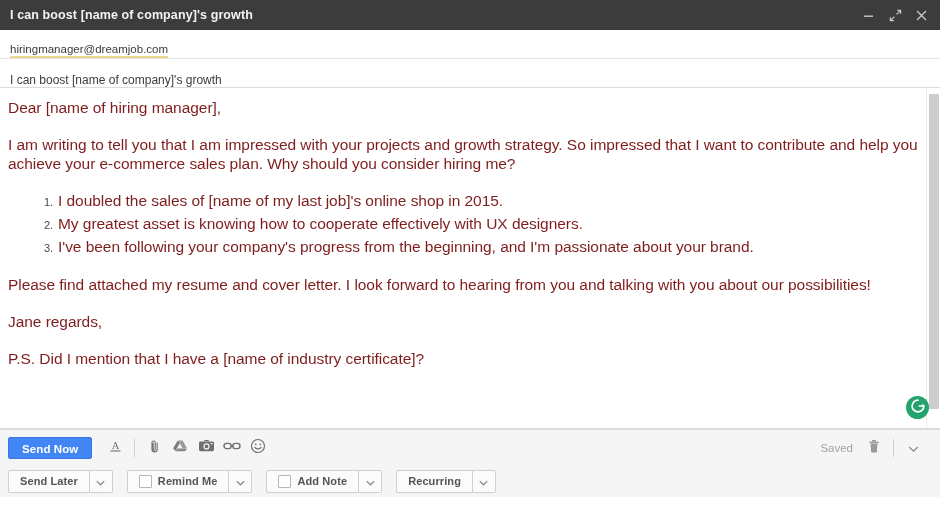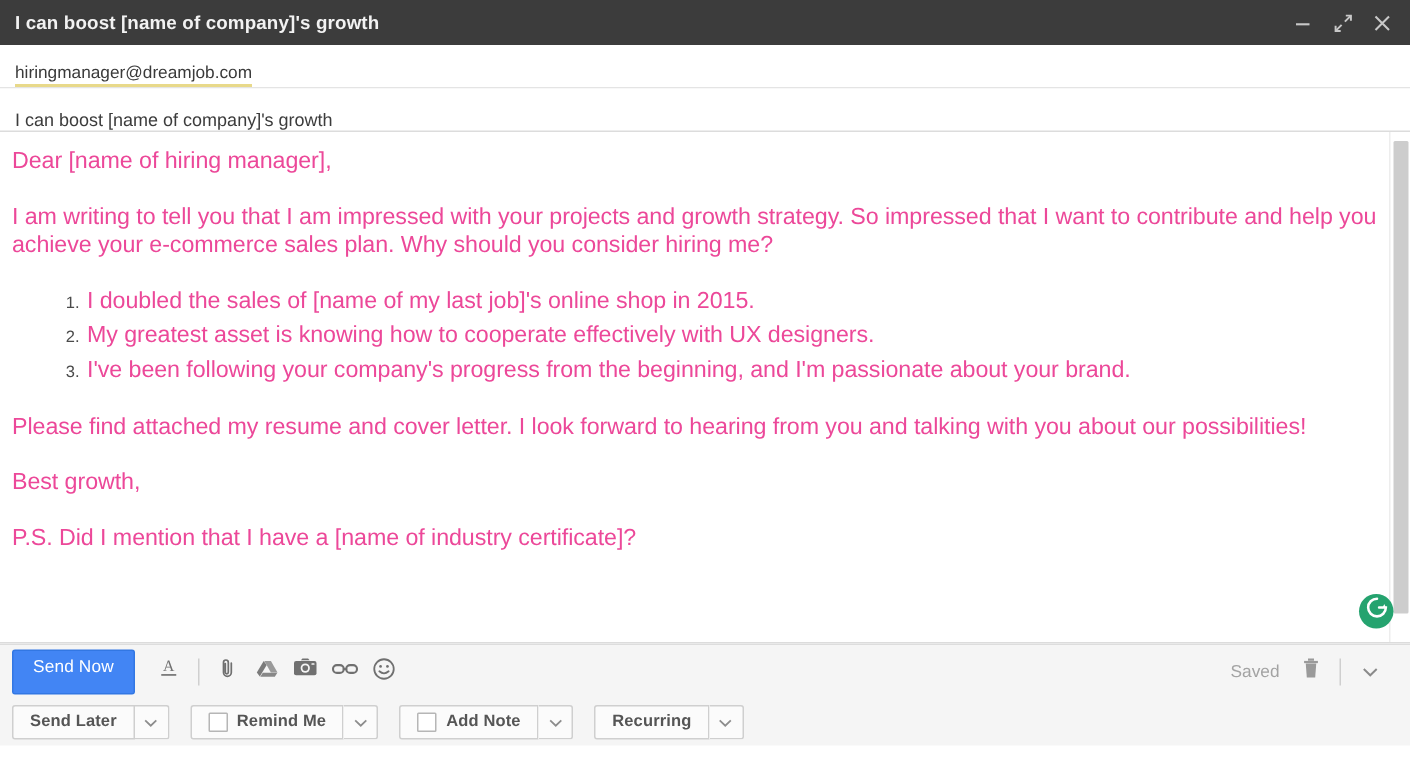--- a/index.html
+++ b/index.html
@@ -99,21 +99,21 @@
   }
   .body-scroll {
     position: absolute;
     top: 0; left: 0; right: 0; bottom: 0;
     padding: 10px 20px 0 8px;
     box-sizing: border-box;
     overflow: hidden;
   }
   .body-text {
     font-size: 15.5px;
-    color: #ec4899;
+    color: #7f1d1d;
     line-height: 19px;
     letter-spacing: -0.05px;
   }
   .body-text p {
     margin: 0 0 18px 0;
   }
   .body-text p.tight { margin-bottom: 0; }
   .body-text ol {
     margin: 0 0 19px 0;
     padding-left: 44px;
@@ -180,24 +180,24 @@
     padding: 0 8px;
     box-sizing: border-box;
   }
   .tb-row-1 { padding-top: 2px; }
   .tb-row-2 { padding-top: 0px; }
 
   .send-now {
     background: #4285f4;
     color: #ffffff;
     font-size: 11.5px;
-    font-weight: normal;
+    font-weight: bold;
     border: 1px solid #3277e3;
     border-radius: 2px;
-    padding: 5px 13px 11px 13px;
+    padding: 5px 13px 3px 13px;
     cursor: pointer;
     line-height: 12px;
     letter-spacing: 0.1px;
   }
 
   .tb-icon {
     width: 26px;
     height: 26px;
     display: flex;
     align-items: center;
@@ -320,21 +320,21 @@
         <p>I am writing to tell you that I am impressed with your projects and growth strategy. So impressed that I want to contribute and help you achieve your e-commerce sales plan. Why should you consider hiring me?</p>
 
         <ol>
           <li>I doubled the sales of [name of my last job]'s online shop in 2015.</li>
           <li>My greatest asset is knowing how to cooperate effectively with UX designers.</li>
           <li>I've been following your company's progress from the beginning, and I'm passionate about your brand.</li>
         </ol>
 
         <p>Please find attached my resume and cover letter. I look forward to hearing from you and talking with you about our possibilities!</p>
 
-        <p>Best growth,</p>
+        <p>Jane regards,</p>
 
 
         <p class="tight">P.S. Did I mention that I have a [name of industry certificate]?</p>
 
       </div>
     </div>
 
     <div class="scrollbar-track">
       <div class="scrollbar-thumb"></div>
     </div>

